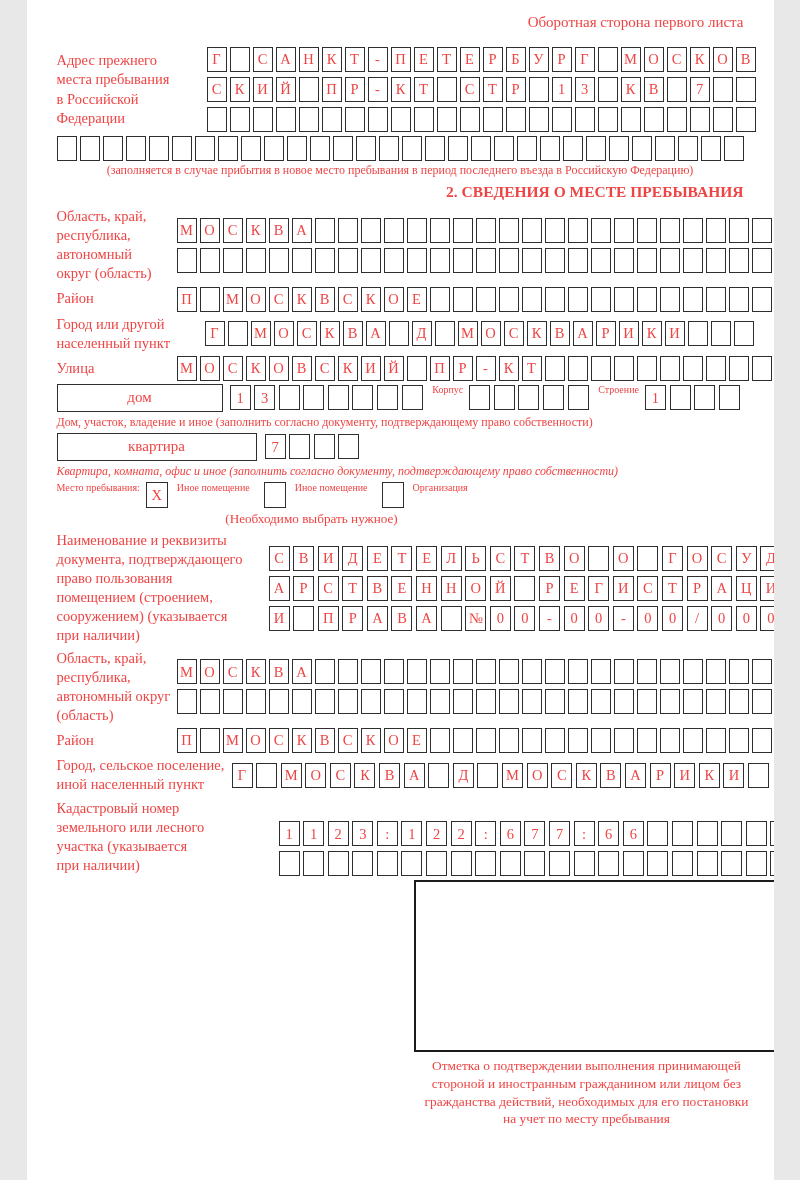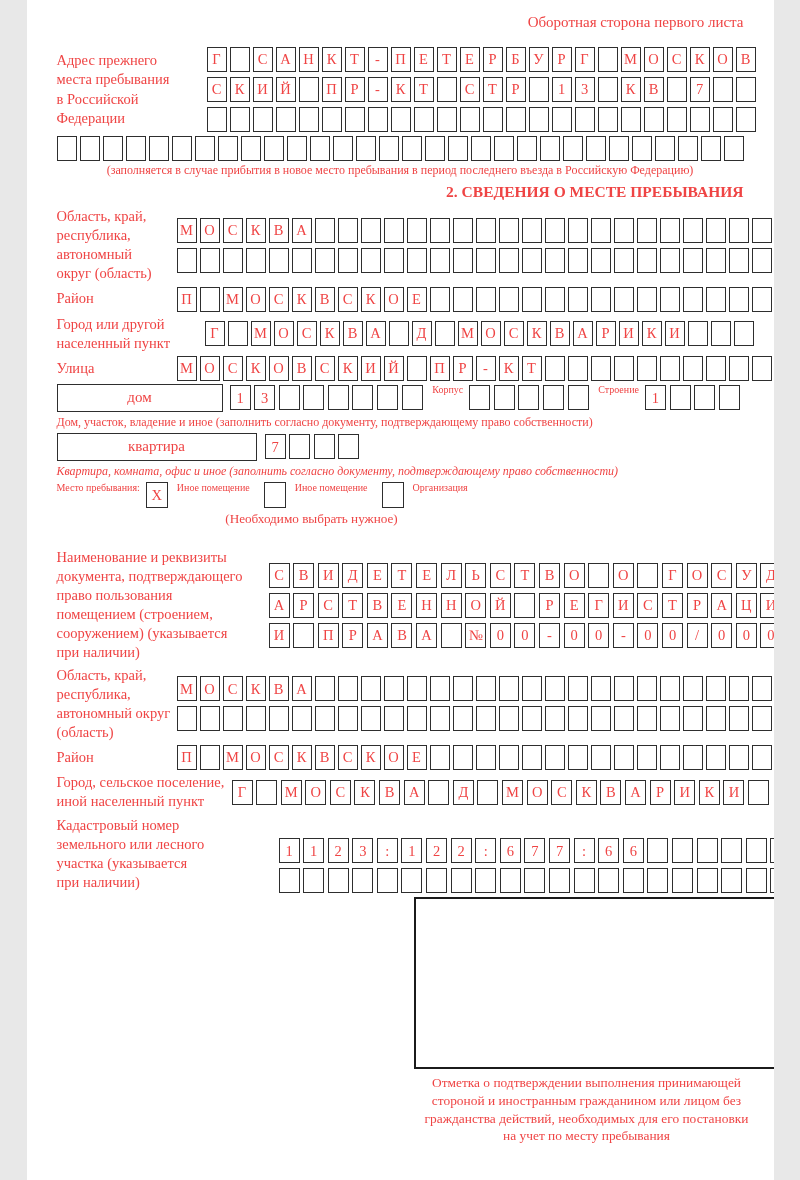--- a/index.html
+++ b/index.html
@@ -26,21 +26,21 @@
     font-size:14.5px; line-height:1;
   }
   .wide .cell { width:21px; margin-right:3.6px; }
   .longbox {
     box-sizing:border-box; border:1.6px solid #2e2e2e; height:28px;
     display:flex; align-items:center; justify-content:center;
     font-size:15px; flex:0 0 auto;
   }
   .inline-row { display:flex; margin:3px 0; }
   .inline-label { font-size:10px; margin:0 6px; white-space:nowrap; }
-  .mesto-note { font-size:13.2px; text-align:center; width:210px; margin-left:150px; margin-bottom:21px; }
+  .mesto-note { font-size:13.2px; text-align:center; width:210px; margin-left:150px; margin-bottom:4px; }
   .chk { width:22px; height:26px; }
   .offset-rows { margin-top:24px; }
   .kad-rows { margin-left:32px; }
   .stamp-wrap { width:430px; margin-left:315px; margin-top:2px; }
   .stamp-box { box-sizing:border-box; width:373px; height:172px; border:2px solid #1b1b1b; margin:4px 0 5px 42px; background:#fff; }
   .stamp-caption { font-size:13.4px; text-align:center; line-height:1.32; white-space:pre-line; }
   .fact-captions { font-size:13.4px; text-align:center; line-height:1.45; white-space:pre-line; margin-bottom:5px; } .mt4 { margin-top:4px; }
 </style>
 </head>
 <body>

